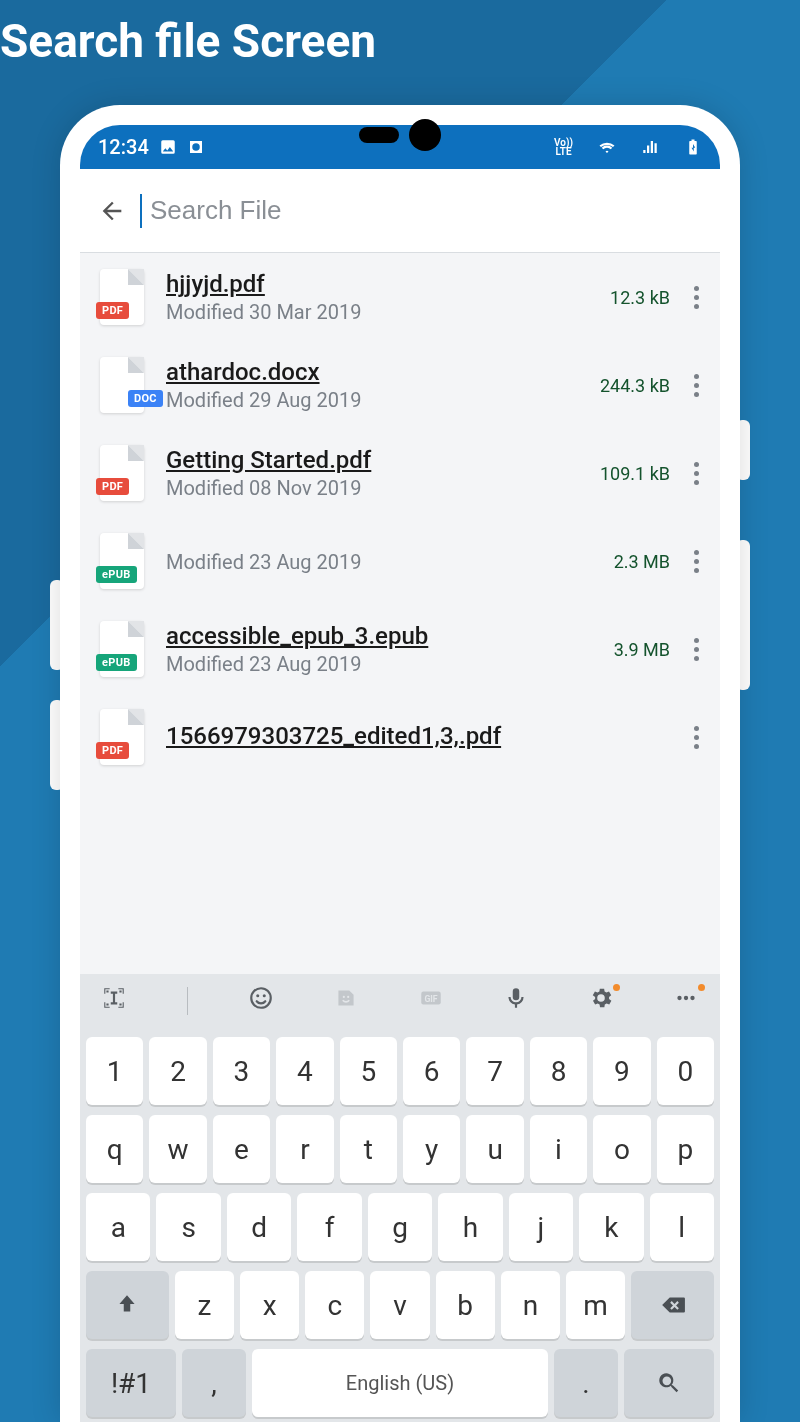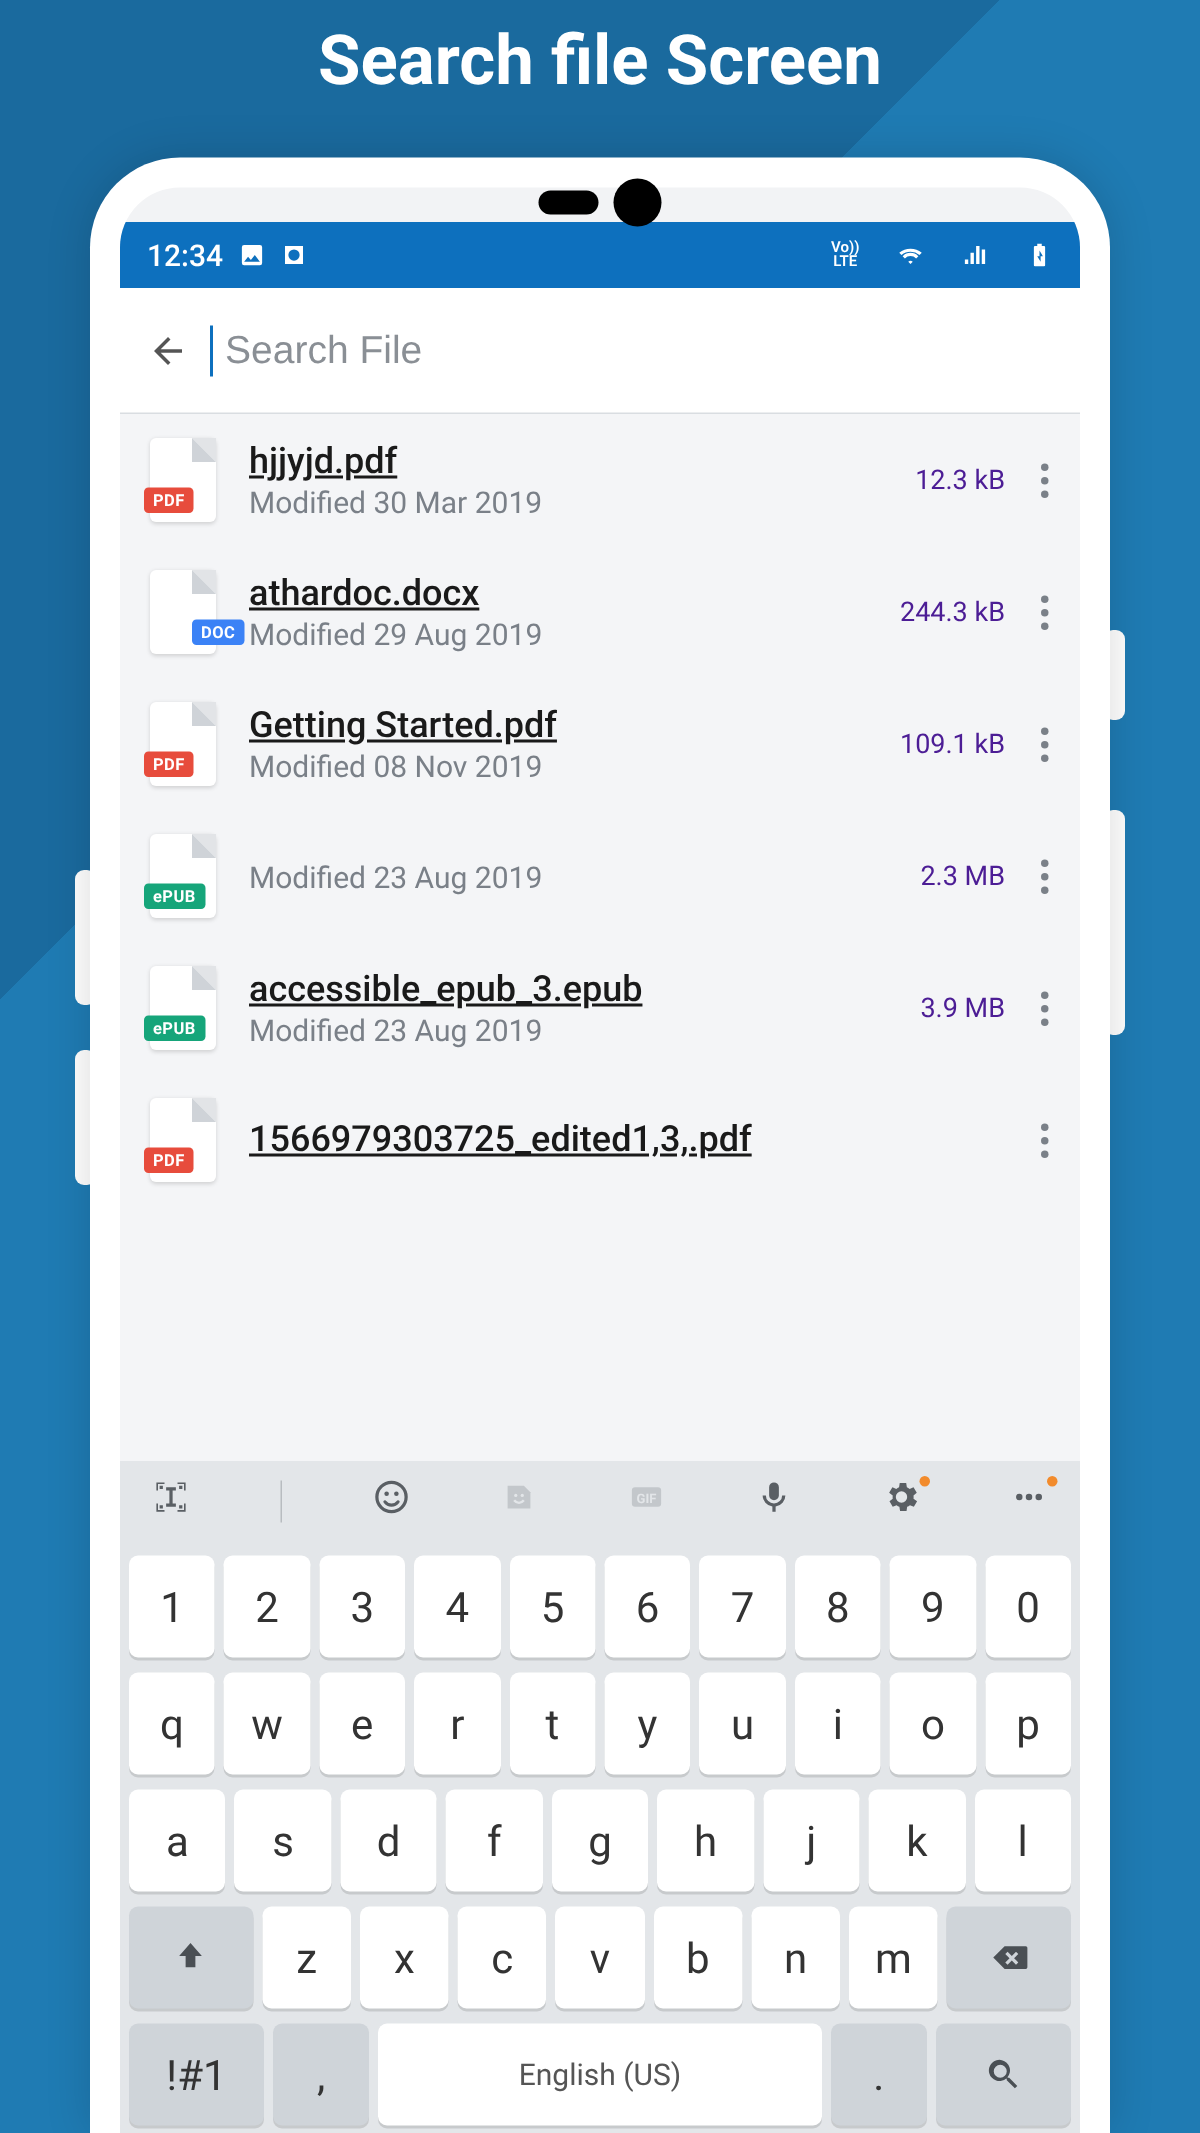--- a/index.html
+++ b/index.html
@@ -4,21 +4,21 @@
 <style>
   * { box-sizing: border-box; margin: 0; padding: 0; -webkit-font-smoothing: antialiased; }
   html, body { width: 800px; height: 1422px; overflow: hidden; font-family: -apple-system, "Segoe UI", Roboto, Arial, sans-serif; }
   .bg {
     width: 800px; height: 1422px;
     background: linear-gradient(135deg, #1a6a9e 0%, #1a6a9e 30%, #1f7bb3 30%, #1f7bb3 100%);
     position: relative;
   }
   .headline {
     position: absolute; top: 14px; left: 0; right: 0;
-    text-align: center; color: #fff; font-size: 46px; font-weight: 700;
+    color: #fff; font-size: 46px; font-weight: 700;
   }
   .phone {
     position: absolute;
     left: 60px; right: 60px; top: 105px; bottom: 0;
     background: #fff;
     border-radius: 60px 60px 0 0;
     box-shadow: 0 0 30px rgba(0,0,0,0.15);
     overflow: hidden;
   }
   .side-btn { position: absolute; background: #fff; border-radius: 6px; width: 14px; }
@@ -32,21 +32,20 @@
     background: #f2f3f5;
     border-radius: 40px 40px 0 0;
     overflow: hidden;
     display: flex; flex-direction: column;
   }
   .statusbar {
     height: 44px; background: #0d70be; color: #fff;
     display: flex; align-items: center; justify-content: space-between;
     padding: 0 18px; font-size: 20px; font-weight: 500;
     position: relative;
-    margin-top: 23px;
   }
   .status-left { display: flex; align-items: center; gap: 10px; }
   .status-right { display: flex; align-items: flex-end; gap: 25px; }
   .status-right svg, .status-left svg { width: 18px; height: 18px; fill: #fff; }
   .lte { font-size: 10px; line-height: 9px; font-weight: 600; text-align: center; }
 
   .notch { position: absolute; top: 14px; left: 50%; transform: translateX(-50%); display: flex; align-items: center; gap: 10px; z-index: 5;}
   .notch .pill { width: 40px; height: 16px; background: #000; border-radius: 10px; }
   .notch .cam { width: 32px; height: 32px; background: #000; border-radius: 50%; }
 
@@ -94,21 +93,21 @@
     color: #fff; font-size: 11px; font-weight: 700; border-radius: 3px;
     letter-spacing: 0.3px;
   }
   .file-icon .tag.pdf { background: #e74c3c; }
   .file-icon .tag.doc { background: #3b82f6; margin-left: 32px; }
   .file-icon .tag.epub { background: #16a57a; }
 
   .row .info { flex: 1; margin-left: 18px; min-width: 0; }
   .row .name { font-size: 24px; color: #1a1a1a; font-weight: 500; white-space: nowrap; overflow: hidden; text-overflow: ellipsis; text-decoration: underline; }
   .row .meta { font-size: 20px; color: #7a8088; margin-top: 2px; }
-  .row .size { font-size: 18px; color: #4c1d95; margin-right: 14px; }
+  .row .size { font-size: 18px; color: #14532d; margin-right: 14px; }
   .row .more { width: 24px; display:flex; flex-direction:column; gap:4px; align-items:center; padding: 6px 0;}
   .row .more span { width:5px; height:5px; background:#7a8088; border-radius:50%; }
 
   .keyboard {
     background: #e3e6e9; padding-bottom: 0; flex-shrink: 0;
   }
   .kb-toolbar {
     height: 54px; display: flex; align-items: center; justify-content: space-between;
     padding: 0 18px; color: #5a5f64;
   }

